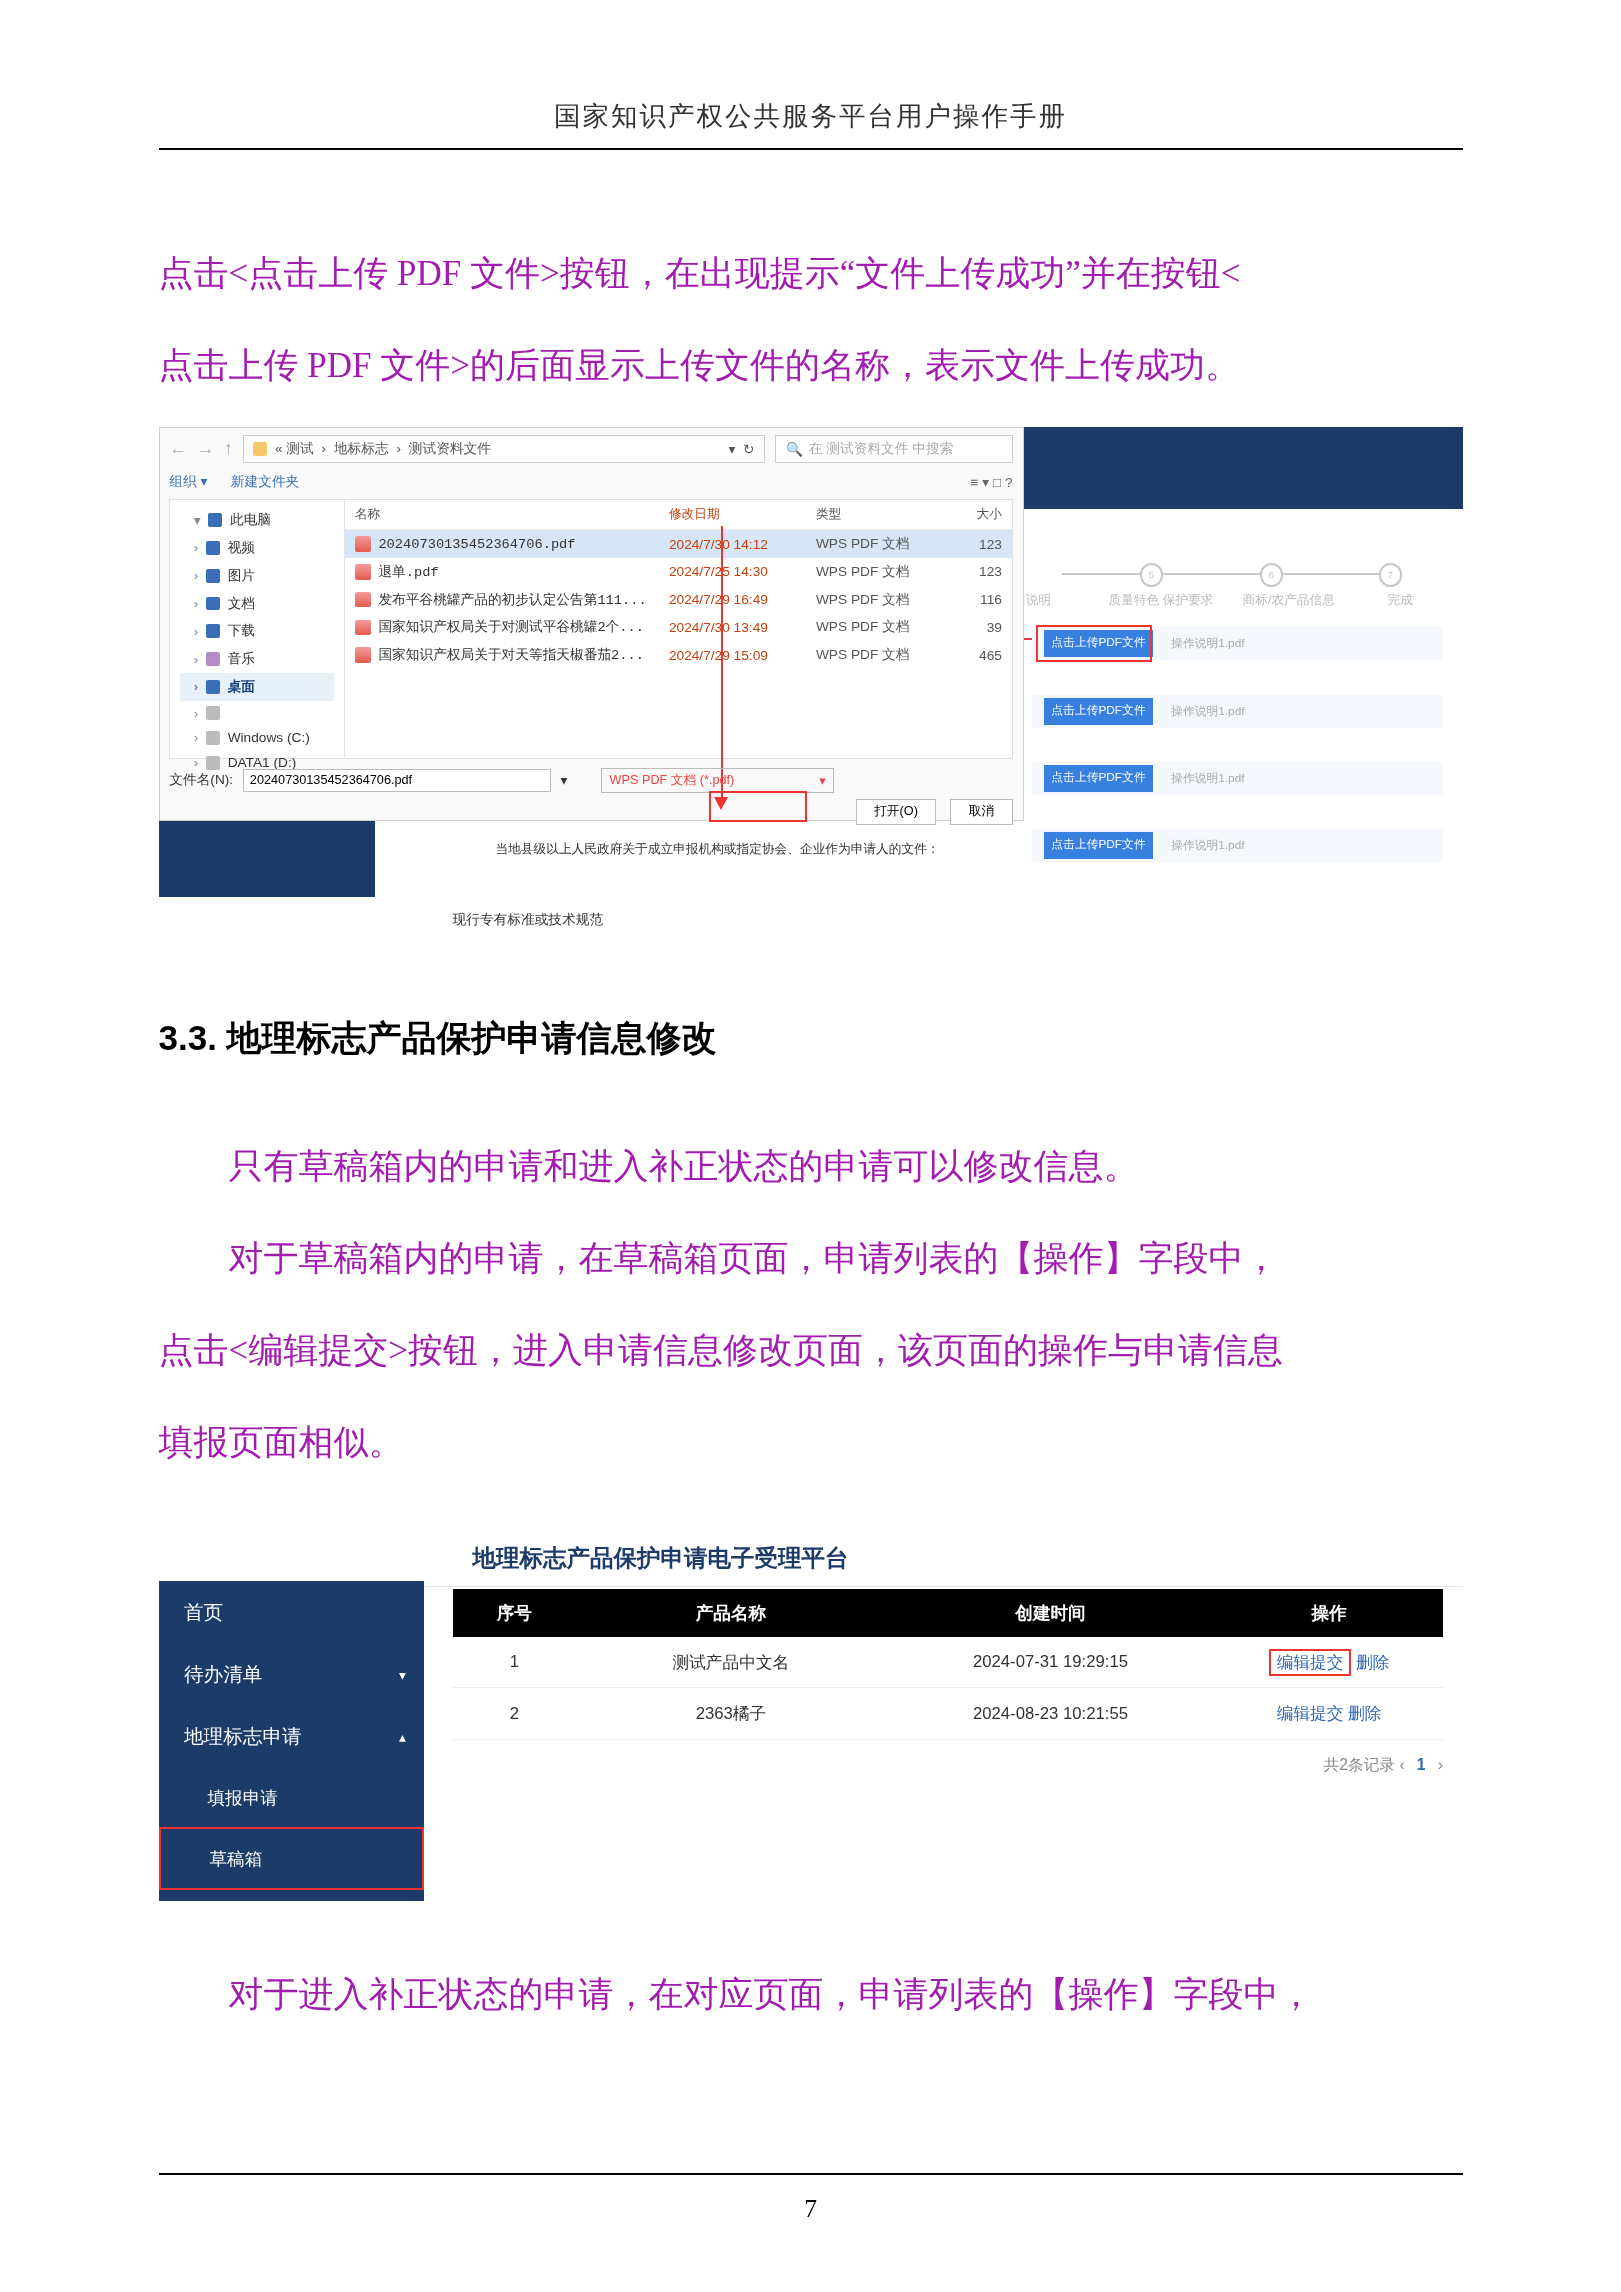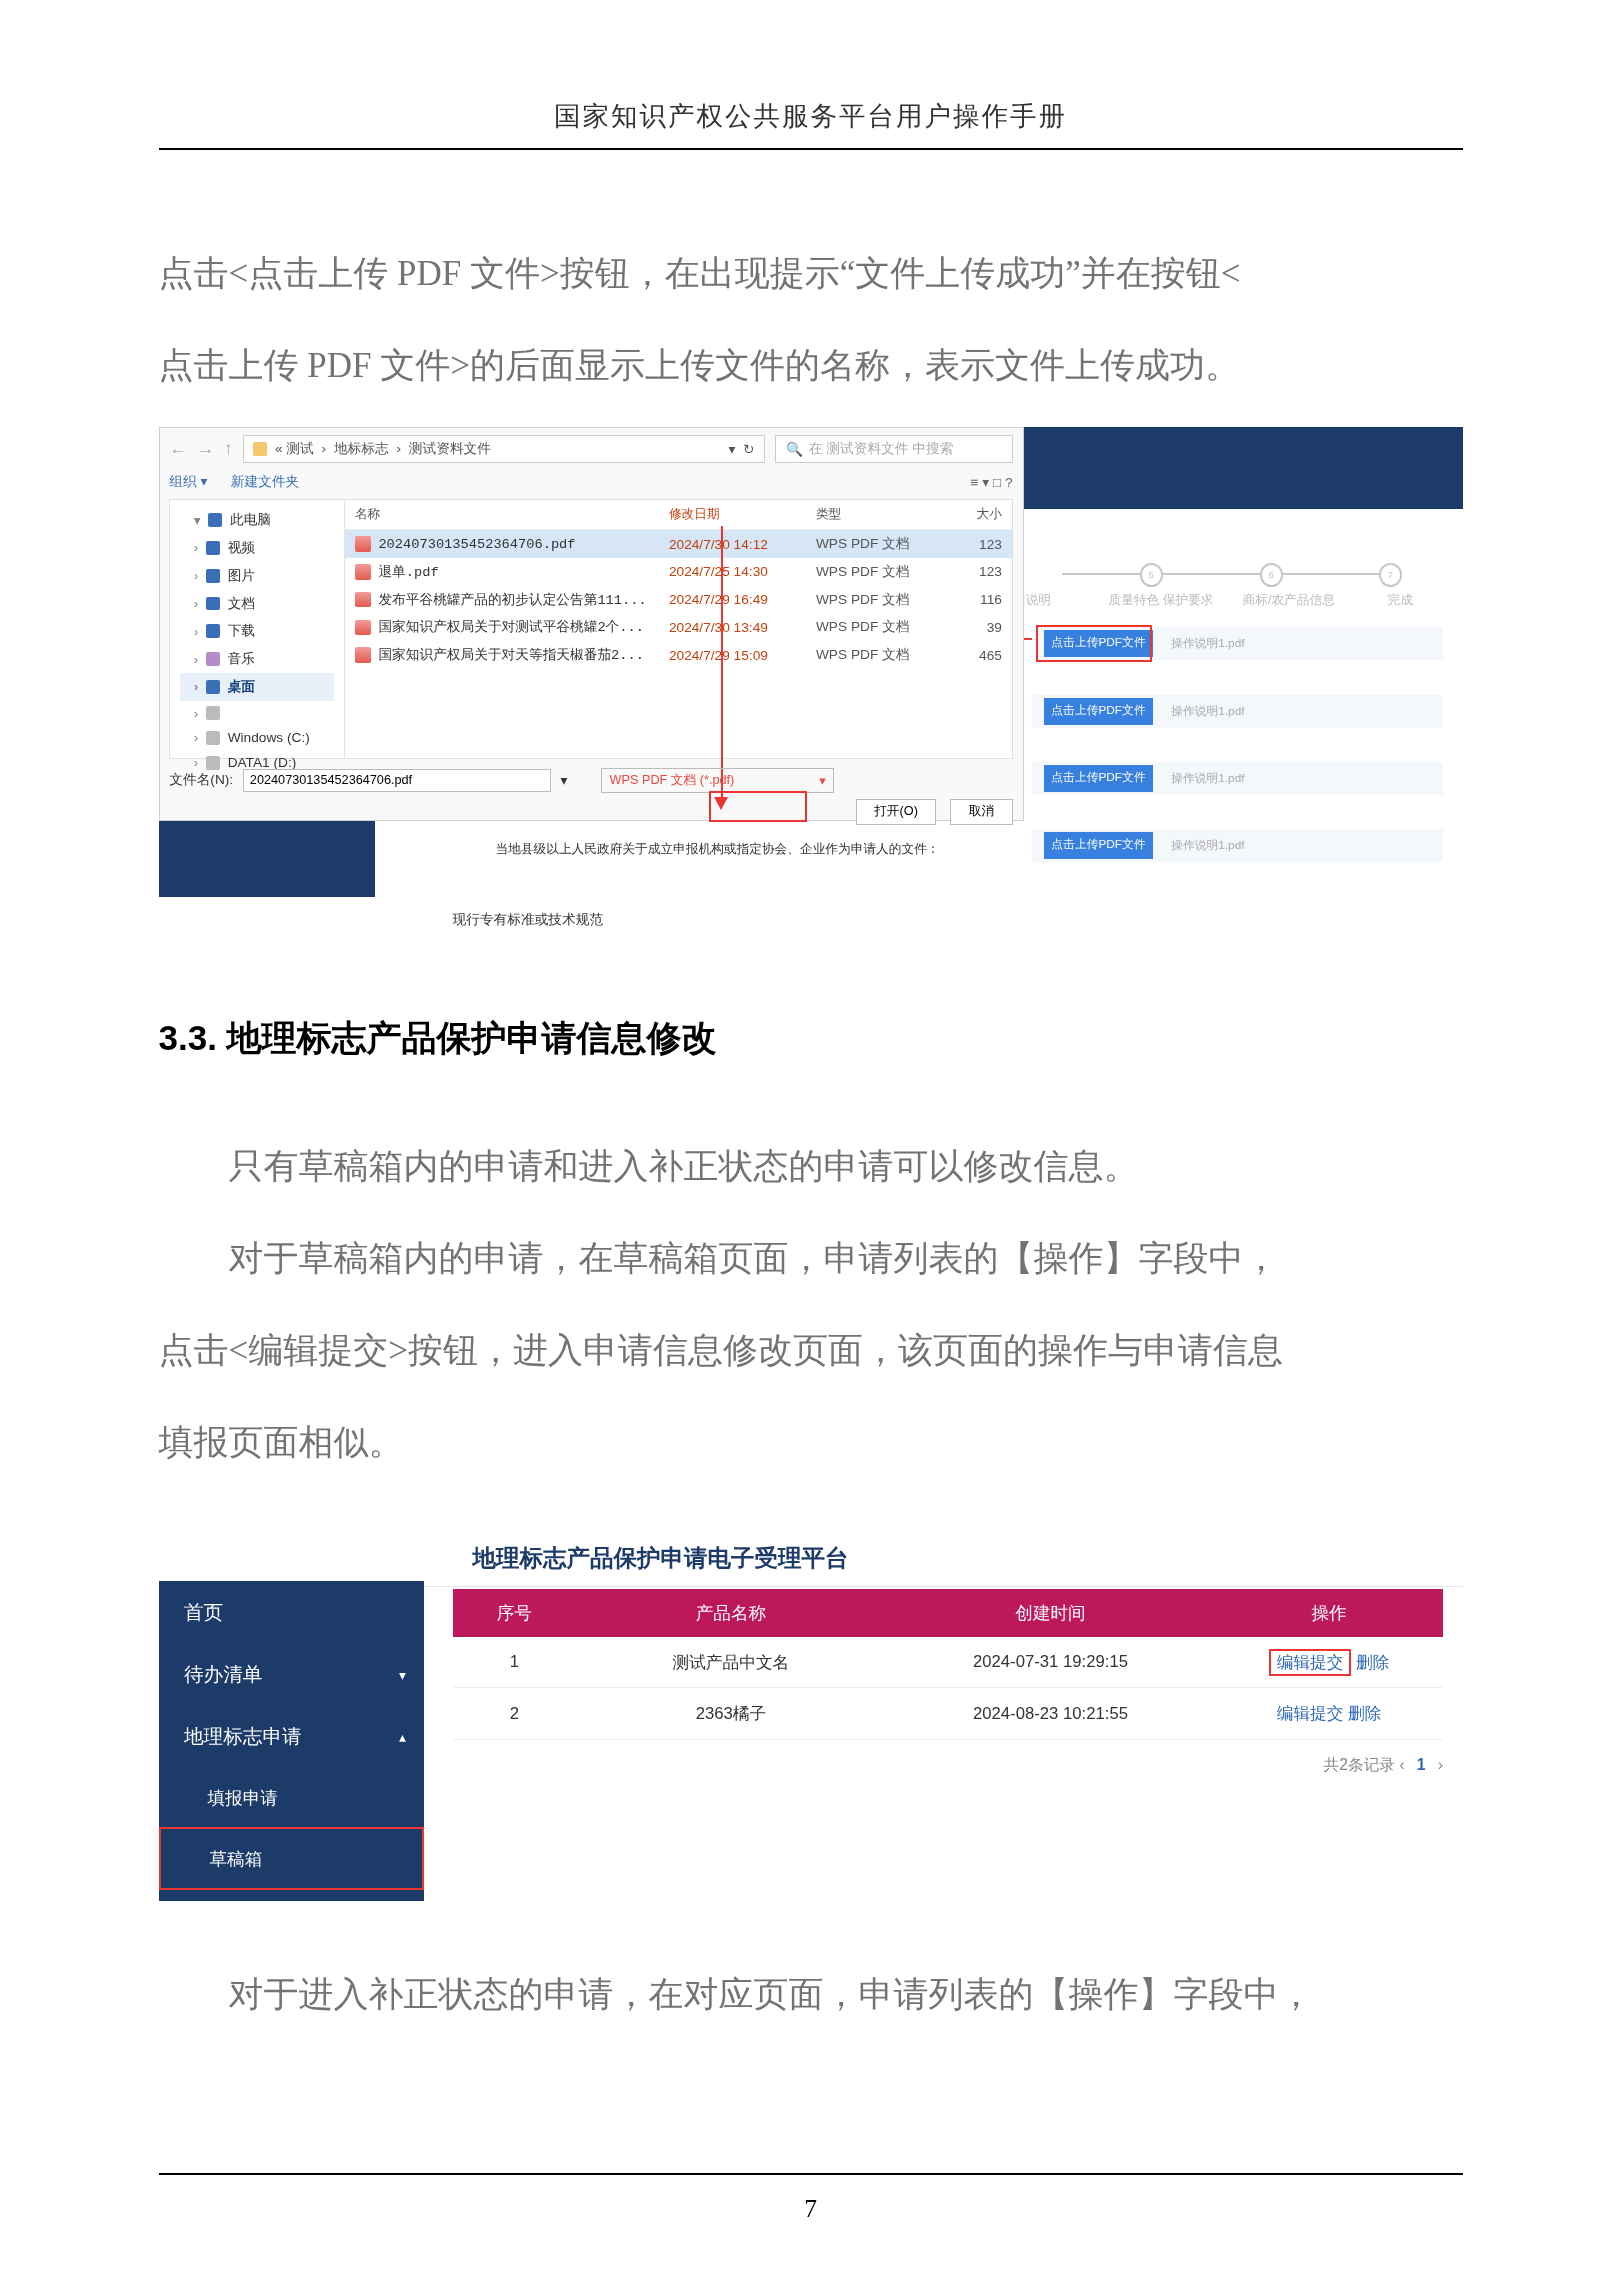--- a/index.html
+++ b/index.html
@@ -33,21 +33,21 @@
   .content {
     width: 1304px;
     margin: 78px auto 0 auto;
   }
   .para {
     font-family: "SimSun", serif;
     font-size: 35px;
     line-height: 92px;
     text-align: justify;
     margin: 0;
-    color: #737373;
+    color: #a21caf;
   }
   .para + .para { margin-top: 0; }
   .indent { text-indent: 2em; }
 
   .heading3 {
     font-family: "Microsoft YaHei", Arial, sans-serif;
     font-weight: 700;
     font-size: 35px;
     margin: 69px 0 59px 0;
     color: #000;
@@ -288,22 +288,22 @@
   .ss2-main {
     position: absolute;
     left: 294px; right: 19.6px; top: 61px;
   }
   .ss2-bc { color: #bbb; font-size: 16.7px; margin-bottom: 11.8px; }
   .ss2-table {
     width: 100%; border-collapse: collapse;
     font-size: 17.6px;
   }
   .ss2-table thead th {
-    background: #be185d; color: #fff;
-    padding: 11.8px 7.8px; font-weight: 400; margin-top: 12px;
+    background: #000000; color: #fff;
+    padding: 11.8px 7.8px; font-weight: 700; margin-top: 12px;
   }
   .ss2-table tbody td {
     padding: 13.7px 7.8px; text-align: center; color: #333;
     border-bottom: 1px solid #eee; font-size: 16.7px;
   }
   .ss2-table .link { color: #2f68b6; }
   .ss2-pager {
     text-align: right; color: #888; font-size: 15.7px;
     margin-top: 15.7px;
   }

